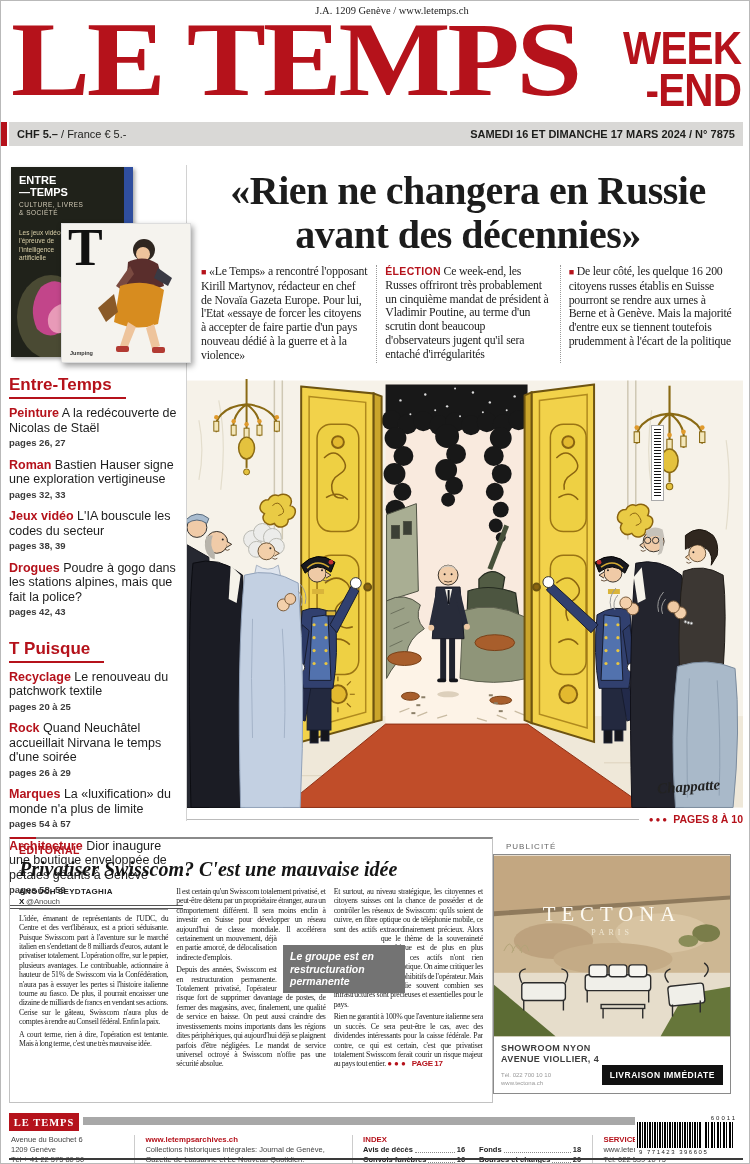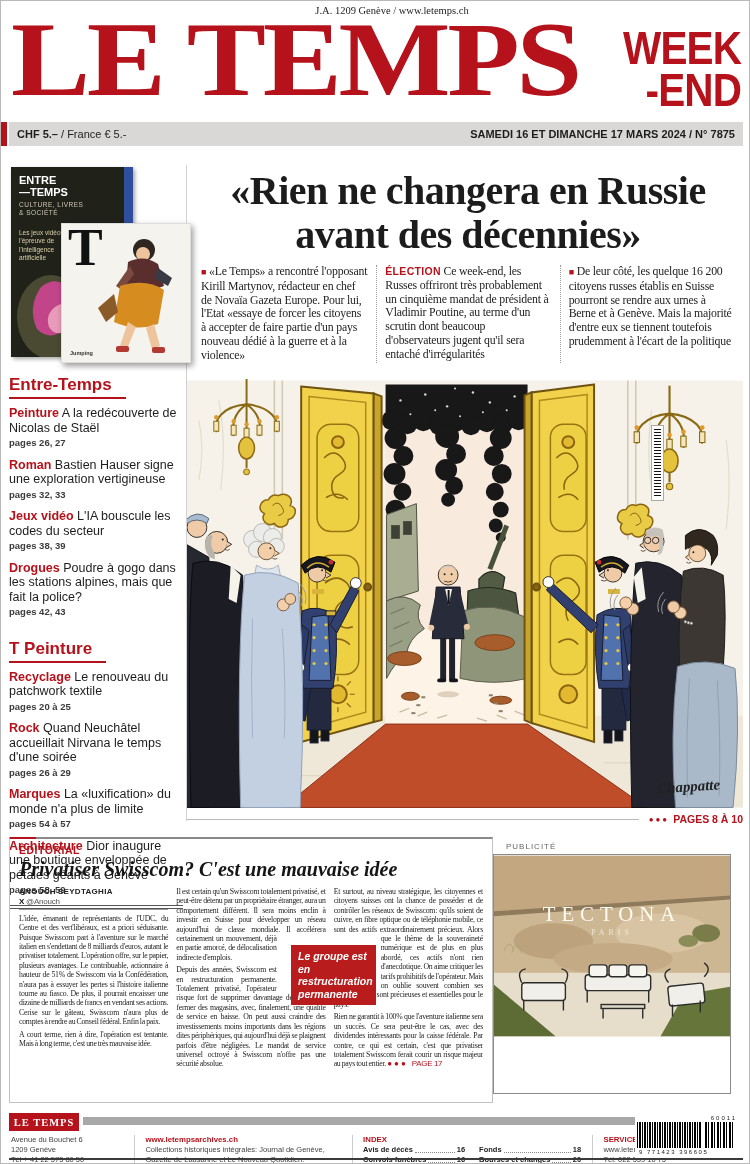--- a/index.html
+++ b/index.html
@@ -67,24 +67,24 @@
   .ed-cols{position:relative;display:flex;gap:8px;height:212px;overflow:hidden;}
   .ecol{width:33.33%;font-family:"Liberation Serif",serif;font-size:7.8px;line-height:9.4px;
         letter-spacing:-.25px;word-spacing:-.5px;text-align:justify;hyphens:auto;}
   .ecol p{margin:0 0 3px;}
   .byline{border-bottom:1px solid #999;padding-bottom:2px;margin-bottom:4px;font-family:"Liberation Sans",sans-serif;}
   .by-name{font-size:8px;font-weight:bold;letter-spacing:.3px;color:#222;}
   .by-x{font-size:8px;color:#555;margin-top:1px;}
   .x-ic{font-weight:bold;color:#111;margin-right:2px;}
   .sp-r{float:right;width:48px;height:48px;margin:1px -2px 2px 3px;}
   .sp-l{float:left;width:46px;height:48px;margin:1px 3px 2px -2px;}
-  .pq{position:absolute;left:272px;top:58px;width:85px;background:#b91c1c;color:#fff;
+  .pq{position:absolute;left:264px;top:58px;width:122px;background:#737373;color:#fff;
       font:italic bold 10.5px/1.2 "Liberation Sans",sans-serif;padding:5px 7px;box-sizing:border-box;
       letter-spacing:0;word-spacing:0;text-align:left;}
-  .pref{color:#b5121b;font-weight:normal;font-family:"Liberation Sans",sans-serif;font-size:8px;white-space:nowrap;}
+  .pref{color:#b5121b;font-weight:bold;font-family:"Liberation Sans",sans-serif;font-size:8px;white-space:nowrap;}
   
   .ad-label{top:841px;left:505px;font-size:8px;color:#666;letter-spacing:1px;}
   .adbox{top:853px;left:492px;width:238px;height:240px;border:1px solid #8a8a8a;box-sizing:border-box;background:#fff;}
   .ad-bottom{position:absolute;left:0;bottom:0;width:100%;height:56px;background:#fff;
              display:flex;justify-content:space-between;align-items:flex-start;padding:6px 7px;box-sizing:border-box;}
   .ad-addr .l1{font-size:9px;font-weight:bold;color:#3c3c3c;letter-spacing:.4px;line-height:1.25;}
   .ad-small{font-size:6px;color:#999;margin-top:5px;line-height:1.4;}
   .ad-btn{margin-top:22px;background:#111;color:#fff;font-weight:bold;font-size:8.5px;
           letter-spacing:.5px;padding:5px 8px;white-space:nowrap;}
   
@@ -171,21 +171,21 @@
     </div>
     <div class="item">
       <span class="tag">Jeux vidéo</span> <span>L'IA bouscule les codes du secteur</span>
       <div class="pgs">pages 38, 39</div>
     </div>
     <div class="item">
       <span class="tag">Drogues</span> <span>Poudre à gogo dans les stations alpines, mais que fait la police?</span>
       <div class="pgs">pages 42, 43</div>
     </div>
 
-    <div class="side-h">T Peinture</div>
+    <div class="side-h">T Puisque</div>
     <div class="item">
       <span class="tag">Recyclage</span> <span>Le renouveau du patchwork textile</span>
       <div class="pgs">pages 20 à 25</div>
     </div>
     <div class="item">
       <span class="tag">Rock</span> <span>Quand Neuchâtel accueillait Nirvana le temps d'une soirée</span>
       <div class="pgs">pages 26 à 29</div>
     </div>
     <div class="item">
       <span class="tag">Marques</span> <span>La «luxification» du monde n'a plus de limite</span>
@@ -578,20 +578,31 @@
         <rect x="136" y="110" width="18" height="12" rx="3" fill="#f6f5f0"></rect>
         <path d="M94,136 v12 M156,136 v12"></path>
         <rect x="108" y="150" width="44" height="4" fill="#dcd6c8"></rect>
         <path d="M110,154 v10 M150,154 v10"></path>
         <rect x="176" y="130" width="36" height="20" rx="3" fill="#f0efe9" transform="rotate(-6 194 140)"></rect>
         <path d="M176,128 q-8,-10 2,-14 M212,122 q8,-8 0,-14 M180,150 v12 M208,146 v12"></path>
       </g>
       <text x="119" y="66" text-anchor="middle" font-family="Liberation Serif, serif" font-size="21" letter-spacing="6" fill="#fdfaf2">TECTONA</text>
       <text x="119" y="80" text-anchor="middle" font-family="Liberation Serif, serif" font-size="8" letter-spacing="4" fill="#f3ecd9" opacity=".9">PARIS</text>
     </svg>
+    <div class="ad-bottom">
+      <div class="ad-addr">
+        <div class="l1"><span>SHOWROOM NYON</span><br>
+        <span>AVENUE VIOLLIER, 4</span></div>
+        <div class="ad-small">
+          <span>Tél. 022 700 10 10</span><br>
+          <span>www.tectona.ch</span>
+        </div>
+      </div>
+      <div class="ad-btn">LIVRAISON IMMÉDIATE</div>
+    </div>
   </div>
 
   <div class="abs f-logo">LE TEMPS</div>
   <div class="abs f-bar"></div>
   <div class="abs footer">
     <div class="fcol" style="width:120px;padding-left:2px">
       <div>Avenue du Bouchet 6</div>
       <div>1209 Genève</div>
       <div>Tél + 41 22 575 80 50</div>
     </div>

